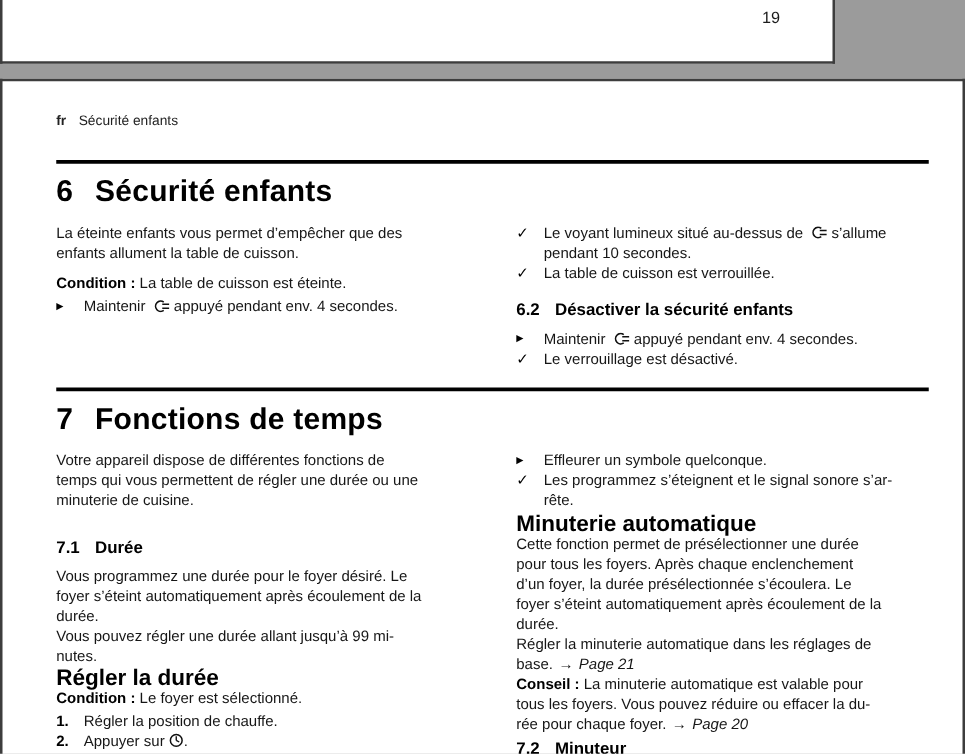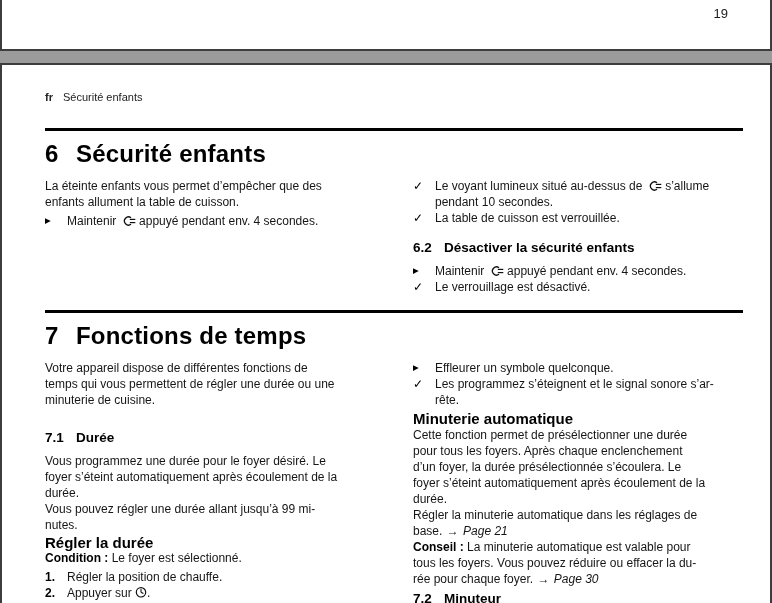--- a/index.html
+++ b/index.html
@@ -5,21 +5,21 @@
   * { margin:0; padding:0; box-sizing:border-box; }
   html,body { width:772px; height:603px; }
   body {
     position:relative;
     background:#9b9b9b;
     overflow:hidden;
     font-family:"Liberation Sans", sans-serif;
     color:#161616;
   }
   .page-prev {
-    position:absolute; top:0; left:0; width:772px; height:51px;
+    position:absolute; top:0; left:0; width:668px; height:51px;
     background:#ffffff;
     border-left:2px solid #3d3d3d; border-right:2px solid #3d3d3d; border-bottom:2px solid #3d3d3d;
   }
   .pagenum {
     position:absolute; top:6px; right:42px;
     font-size:13px; color:#1c1c1c;
   }
   .page-main {
     position:absolute; top:63px; left:0; width:772px; height:560px;
     background:#ffffff;
@@ -36,21 +36,21 @@
     margin:12px 0 13px 0; letter-spacing:0.2px;
   }
   h1 .num { display:inline-block; width:31px; }
   .cols { display:flex; }
   .col-l { width:327px; flex:none; }
   .col-r { width:330px; flex:none; margin-left:41px; }
   .body { font-size:12px; line-height:16px; }
   .pre { white-space:pre-line; }
   h2 { font-size:13.5px; line-height:15px; font-weight:bold; color:#000; }
   h2 .num { display:inline-block; width:31px; }
-  h3 { font-size:15px; line-height:15px; font-weight:bold; color:#000; }
+  h3 { font-size:18px; line-height:15px; font-weight:bold; color:#000; }
   b.runin { color:#000; }
   .li { display:flex; }
   .li-mk { width:22px; flex:none; }
   .li-t { flex:1; }
   .mk-act { font-size:7.5px; line-height:16px; color:#000; }
   .mk-res { font-size:12px; line-height:16px; color:#000; }
   .mk-num { font-weight:bold; font-size:12px; line-height:16px; color:#000; }
   .ic { vertical-align:-1px; }
   .seg {
     display:inline-block;
@@ -91,20 +91,21 @@
   <div class="sec6">
     <div class="rule"></div>
     <h1><span class="num">6</span><span>Sécurité enfants</span></h1>
 
     <div class="cols">
       <div class="col-l">
         <p class="body pre">La éteinte enfants vous permet d’empêcher que des
 enfants allument la table de cuisson.</p>
 
 
+        <p class="body m-cond6"><b class="runin">Condition :</b> <span>La table de cuisson est éteinte.</span></p>
 
         <div class="li body m-act6">
           <span class="li-mk mk-act">▶</span>
           <div class="li-t"><span>Maintenir</span>
             <svg class="ic" width="16" height="10" viewBox="0 0 16 10">
                 <path d="M11 1.7 A4.1 4.1 0 1 0 11 8.3" fill="none" stroke="#111" stroke-width="1.3"></path>
                 <line x1="9.8" y1="3.4" x2="15.3" y2="3.4" stroke="#111" stroke-width="1.2"></line>
                 <line x1="9.8" y1="6.6" x2="15.3" y2="6.6" stroke="#111" stroke-width="1.2"></line>
               </svg>
             <span>appuyé pendant env. 4 secondes.</span></div>
@@ -214,20 +215,20 @@
 pour tous les foyers. Après chaque enclenchement
 d’un foyer, la durée présélectionnée s’écoulera. Le
 foyer s’éteint automatiquement après écoulement de la
 durée.</p>
 
         <p class="body"><span class="pre">Régler la minuterie automatique dans les réglages de
 base.</span> <span class="arrow">→</span> <span class="pageref">Page 21</span></p>
 
         <p class="body"><b class="runin">Conseil :</b> <span class="pre">La minuterie automatique est valable pour
 tous les foyers. Vous pouvez réduire ou effacer la du-
-rée pour chaque foyer.</span> <span class="arrow">→</span> <span class="pageref">Page 30</span></p>
+rée pour chaque foyer.</span> <span class="arrow">→</span> <span class="pageref">Page 20</span></p>
 
         <h2 class="m-h72"><span class="num">7.2</span><span>Minuteur</span></h2>
       </div>
     </div>
   </div>
 
 </div>
 
 </body></html>

